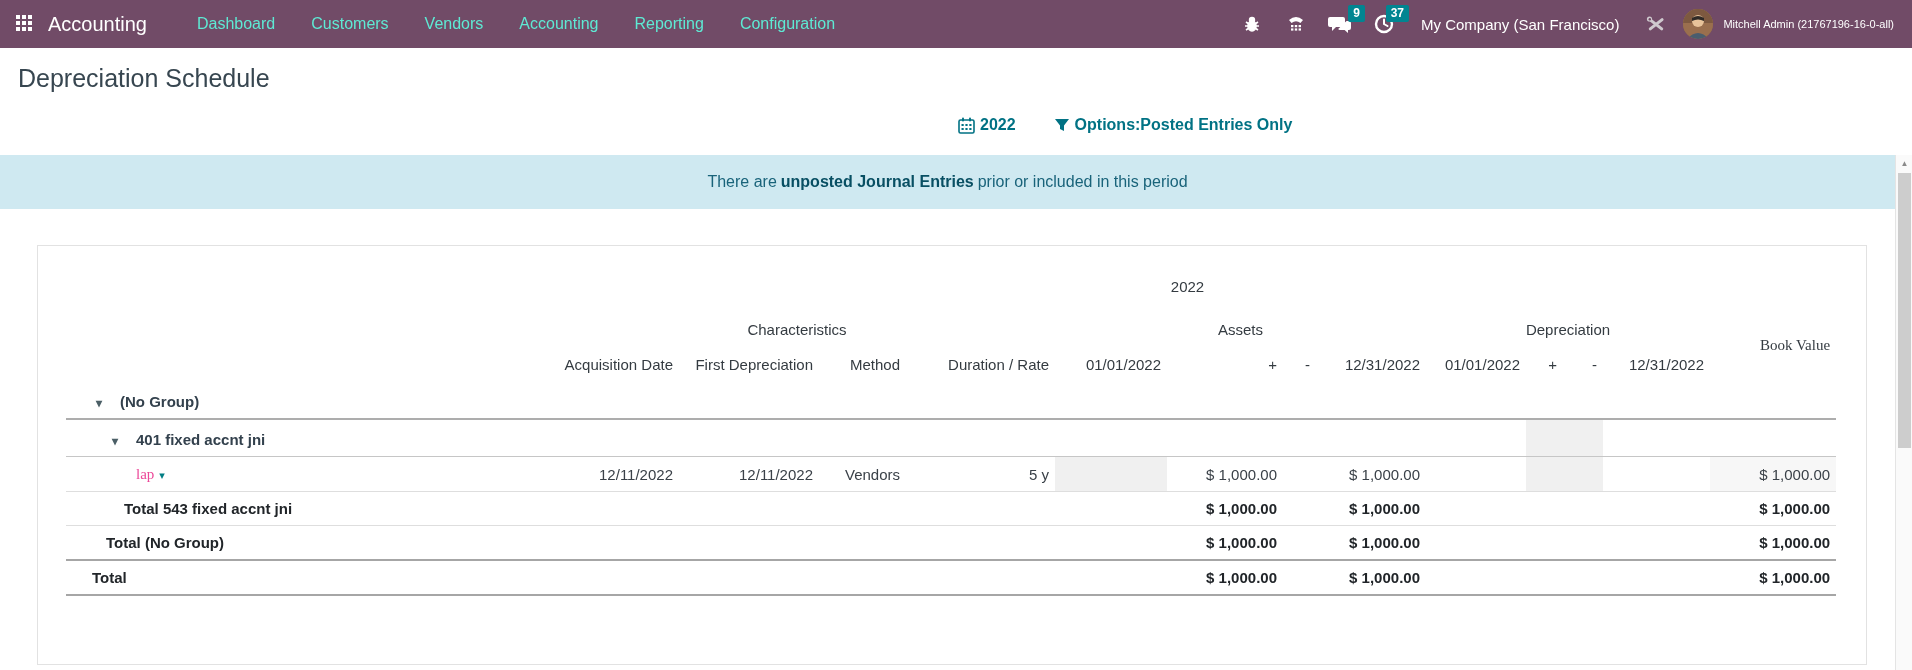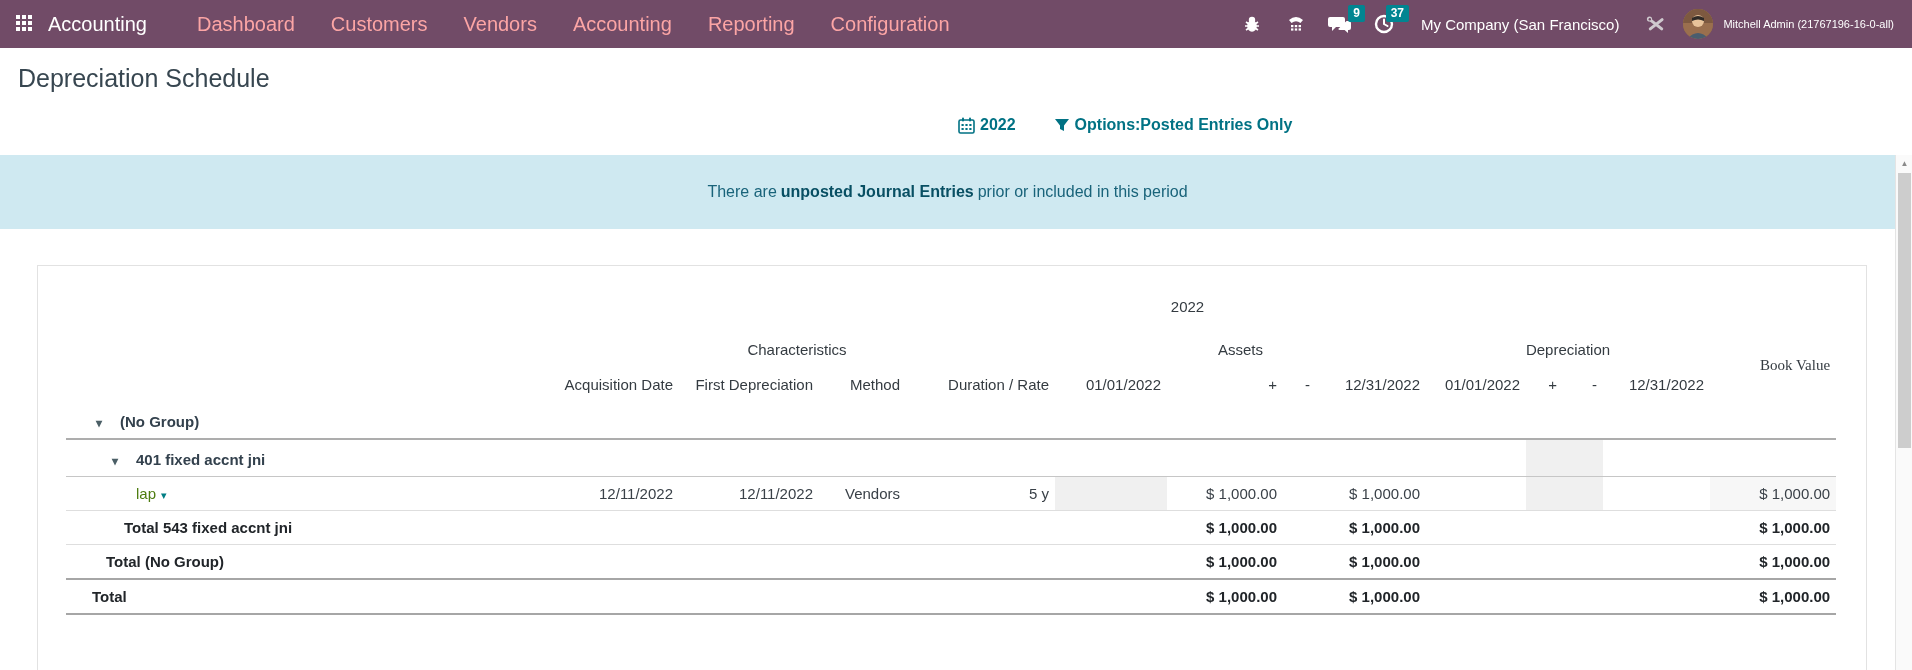--- a/index.html
+++ b/index.html
@@ -8,21 +8,21 @@
 
   
   .navbar { height:48px; background:#714B67; display:flex; align-items:center;
     color:#f3eef2; padding:0 16px 0 12px; }
   .apps-grid { width:18px; height:18px; display:grid;
     grid-template-columns:repeat(3,4px); grid-template-rows:repeat(3,4px);
     gap:2px; margin:0 14px 0 4px; cursor:pointer; }
   .apps-grid div { background:#fff; }
   .app-name { font-size:20px; font-weight:500; color:#fff; margin-right:36px; cursor:pointer; }
   .nav-menu { display:flex; align-items:center; gap:8px; }
-  .nav-menu .menu-item { font-size:20px; padding:8px 14px; color:#fca5a5; cursor:pointer; }
+  .nav-menu .menu-item { font-size:16px; padding:8px 14px; color:#5eead4; cursor:pointer; }
   .nav-right { margin-left:auto; display:flex; align-items:center; gap:10px; }
   .sys-icon { position:relative; width:34px; height:34px; display:flex;
     align-items:center; justify-content:center; cursor:pointer; }
   .badge { position:absolute; top:-2px; right:-8px; background:#018591; color:#fff;
     font-size:12px; font-weight:700; padding:1px 5px; border-radius:2px; line-height:15px; }
   .company { font-size:15px; color:#fff; padding:0 10px; cursor:pointer; white-space:nowrap; }
   .avatar { width:30px; height:30px; border-radius:50%; overflow:hidden; flex:0 0 auto;
     background:#8d6748; cursor:pointer; }
   .user-name { font-size:11px; color:#fff; white-space:nowrap; cursor:pointer; padding-right:2px; }
 
@@ -34,21 +34,21 @@
     padding:8px 15px; border-radius:3px; cursor:pointer; letter-spacing:.3px;
     font-family:"Liberation Sans",sans-serif; }
   .btn-flat { background:none; border:none; color:#017e84; font-size:13px; font-weight:700;
     cursor:pointer; letter-spacing:.3px; font-family:"Liberation Sans",sans-serif; }
   .cp-filters { position:absolute; left:958px; top:68px; display:flex; align-items:center;
     gap:38px; color:#017284; }
   .filter-item { display:flex; align-items:center; gap:5px; font-size:16px; font-weight:600;
     color:#017284; cursor:pointer; white-space:nowrap; }
 
   
-  .info-banner { height:74px; width:1895px; background:#cfe9f1; display:flex;
+  .info-banner { height:54px; width:1895px; background:#cfe9f1; display:flex;
     align-items:center; justify-content:center; font-size:16px; color:#19637a; }
   .info-banner b { color:#084f63; font-weight:700; padding:0 4px; }
 
   
   .content { position:relative; height:458px; background:#fff; }
   .report-card { position:absolute; left:37px; right:45px; top:36px; bottom:2px;
     background:#fff; border:1px solid #e2e2e2; padding:24px 30px 0 28px; overflow:hidden; }
   table { width:100%; border-collapse:collapse; table-layout:fixed; }
   th, td { font-size:15px; color:#3a4148; padding:8px 6px; white-space:nowrap;
     overflow:hidden; text-align:right; vertical-align:middle; }
@@ -61,21 +61,21 @@
   tr.row-group-l1 td { border-bottom:2px solid #adadad; padding-top:12px; }
   tr.row-group-l2 td { border-bottom:1px solid #c6c6c6; padding-top:11px; }
   tr.row-asset td { border-bottom:1px solid #dedede; }
   tr.row-total-l2 td, tr.row-total-l1 td, tr.row-total-l0 td { font-weight:700; color:#212529; }
   tr.row-total-l2 td { border-bottom:1px solid #dedede; }
   tr.row-total-l1 td { border-bottom:2px solid #a6a6a6; }
   tr.row-total-l0 td { border-bottom:2px solid #a6a6a6; }
   td.muted { background:#f0f0f0; }
   td.muted-light { background:#f7f7f7; }
   .caret { color:#4b5f66; font-size:12px; display:inline-block; width:24px; cursor:pointer; }
-  .asset-link { color:#4d7c0f; cursor:pointer; }
+  .asset-link { color:#ec4899; cursor:pointer;font-family:Liberation Serif, serif; }
   .asset-caret { color:#017e84; font-size:11px; margin-left:5px; cursor:pointer; }
   .ind-1 { padding-left:30px; } .ind-2 { padding-left:46px; } .ind-3 { padding-left:70px; }
   .ind-t2 { padding-left:58px; } .ind-t1 { padding-left:40px; } .ind-t0 { padding-left:26px; }
 
   
   .scrollbar { position:absolute; right:0; top:155px; width:17px; height:515px;
     background:#fafafa; border-left:1px solid #e4e4e4; }
   .sb-arrow { width:17px; height:17px; display:flex; align-items:center; justify-content:center;
     color:#8a8a8a; font-size:8px; cursor:pointer; }
   .sb-thumb { position:absolute; left:2px; top:18px; width:13px; height:275px;

